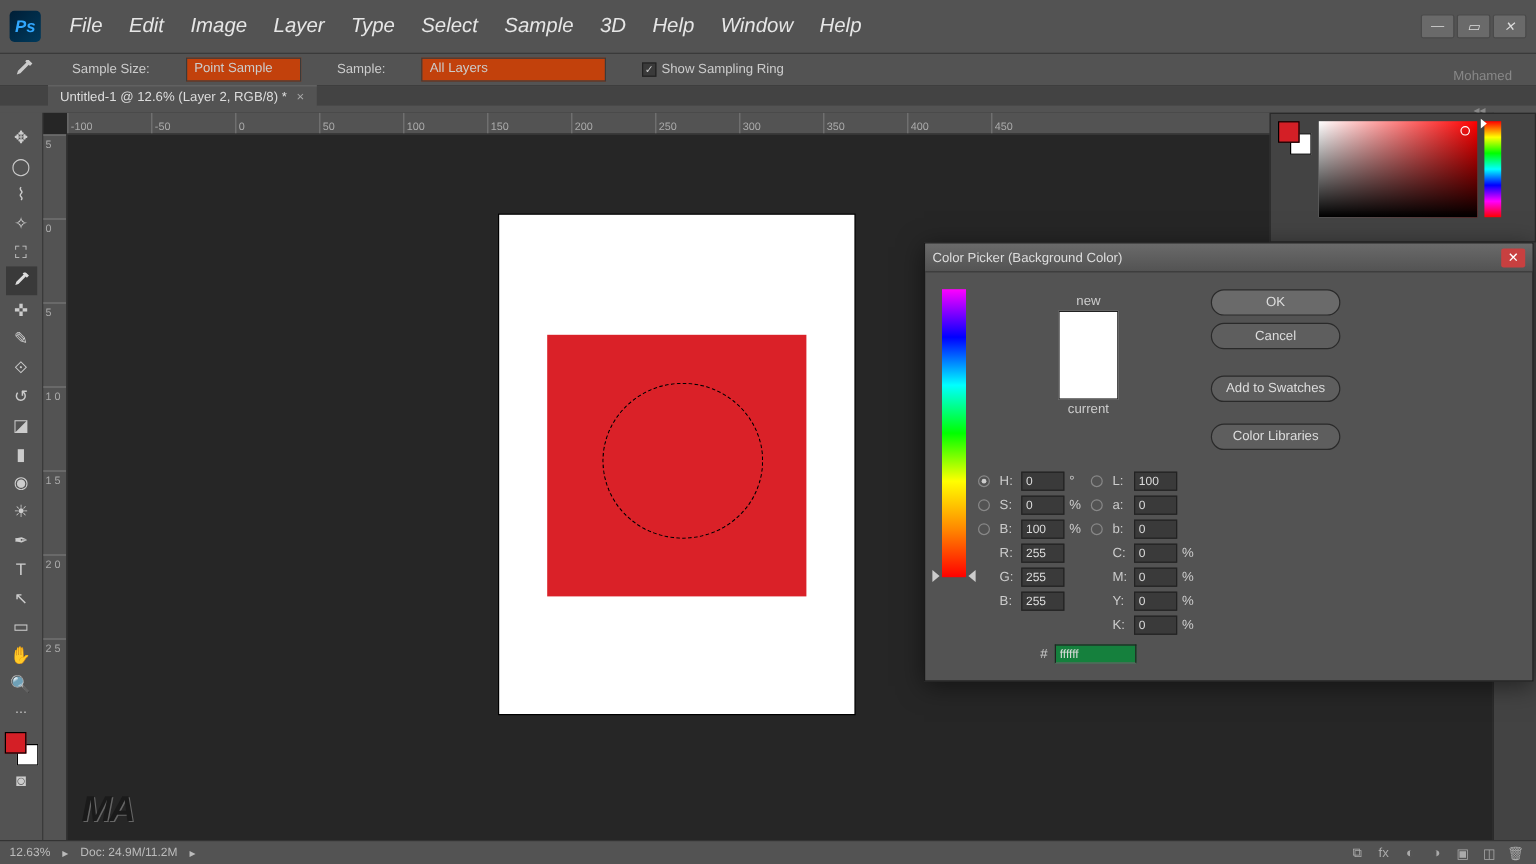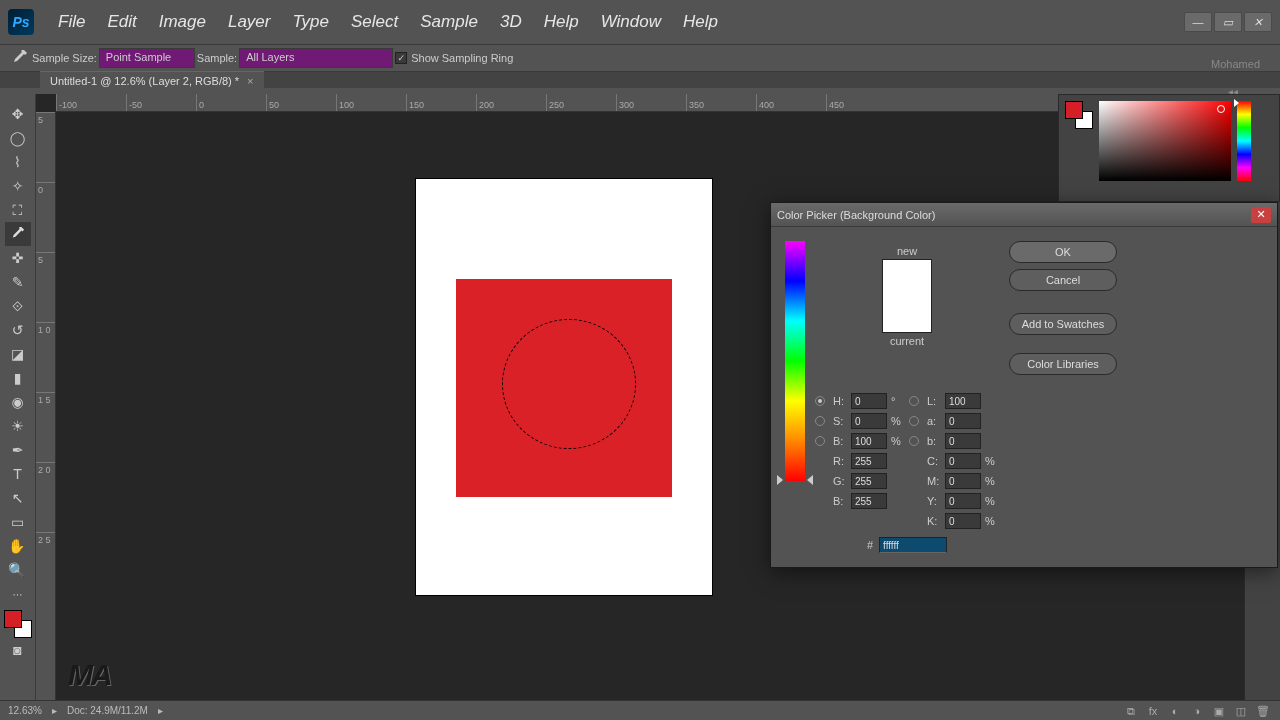--- a/index.html
+++ b/index.html
@@ -7,23 +7,23 @@
 
 
 .titlebar { height: 44px; background: #535353; display: flex; align-items: center; padding: 0 8px; font-style: italic; }
 .ps-logo { width: 26px; height: 26px; background: linear-gradient(135deg,#001e36,#003a5c); border-radius: 4px; display: flex; align-items: center; justify-content: center; color: #31a8ff; font-weight: bold; font-size: 14px; margin-right: 14px; }
 .menu { display: flex; gap: 2px; }
 .menu-item { color: #e6e6e6; font-size: 17px; padding: 6px 10px; cursor: default; }
 .win-controls { margin-left: auto; display: flex; gap: 2px; }
 .win-btn { width: 28px; height: 20px; background: #6a6a6a; border: 1px solid #4a4a4a; color: #ddd; display:flex; align-items:center; justify-content:center; font-size:11px; border-radius:2px; }
 
 
-.options-bar { height: 28px; background: #535353; border-top: 1px solid #3a3a3a; border-bottom: 1px solid #3a3a3a; display: flex; align-items: center; padding: 0 10px; gap: 2px; color: #ccc; font-size: 11px; }
+.options-bar { height: 28px; background: #535353; border-top: 1px solid #3a3a3a; border-bottom: 1px solid #3a3a3a; display: flex; align-items: center; padding: 0 10px; gap: 30px; color: #ccc; font-size: 11px; }
 .opt-icon { width: 20px; height: 20px; display:flex; align-items:center; justify-content:center; }
-.opt-select { background: #701a75; border: 1px solid #3a3a3a; color: #ccc; font-size: 11px; padding: 2px 20px 2px 6px; height: 20px; }
+.opt-select { background: #c2410c; border: 1px solid #3a3a3a; color: #ccc; font-size: 11px; padding: 2px 20px 2px 6px; height: 20px; }
 .checkbox-wrap { display:flex; align-items:center; gap:4px; }
 .checkbox { width:12px; height:12px; background:#3a3a3a; border:1px solid #222; display:flex; align-items:center; justify-content:center; color:#ccc; font-size:9px; }
 .user-label { margin-left:auto; color:#888; font-size:11px; padding-right:10px;margin-top:12px; }
 
 
 .doc-tab-bar { height: 16px; background: #434343; display:flex; align-items:center; padding-left:40px; }
 .doc-tab { background:#535353; color:#ddd; font-size:11px; padding:3px 10px; border-top:1px solid #666; display:flex; align-items:center; gap:8px; }
 .close-x { color:#aaa; font-size:11px; }
 
 
@@ -81,21 +81,21 @@
 .preview-label { color:#ccc; font-size:11px; }
 .preview-box { width:50px; height:74px; border:1px solid #222; background:#fff; }
 .controls-col { display:flex; flex-direction:column; gap:6px; }
 .dlg-btn { width:108px; height:22px; background:#5e5e5e; border:1px solid #2a2a2a; border-radius:12px; color:#ddd; font-size:11px; display:flex; align-items:center; justify-content:center; }
 .dlg-btn.primary { background:#6a6a6a; }
 .fields-grid { display:grid; grid-template-columns: 14px 14px 36px 14px 14px 14px 36px 14px; gap:4px 4px; align-items:center; margin-top:6px; color:#ccc; font-size:11px; }
 .radio { width:10px; height:10px; border:1px solid #888; border-radius:50%; display:flex; align-items:center; justify-content:center; }
 .radio.checked::after { content:''; width:4px; height:4px; background:#ccc; border-radius:50%; }
 .val-input { width:36px; height:16px; background:#3a3a3a; border:1px solid #222; color:#ddd; font-size:10px; padding:0 3px; }
 .hex-row { display:flex; align-items:center; gap:6px; color:#ccc; font-size:11px; margin-top:6px; }
-.hex-input { width:68px; height:16px; background:#0c4a6e; border:1px solid #222; border-bottom:1px solid #666; color:#ddd; font-size:10px; padding:0 3px; }
+.hex-input { width:68px; height:16px; background:#15803d; border:1px solid #222; border-bottom:1px solid #666; color:#ddd; font-size:10px; padding:0 3px; }
 .webcolors { display:flex; align-items:center; gap:6px; color:#ccc; font-size:11px; margin-top:6px; }
 .cb { width:12px; height:12px; border:1px solid #222; background:#3a3a3a; }
 
 
 .status { position:absolute; bottom:0; left:0; right:0; height:20px; background:#535353; display:flex; align-items:center; padding:0 8px; font-size:10px; color:#bbb; gap:10px; border-top:1px solid #333; }
 .layers-icons { position:absolute; right:8px; bottom:2px; display:flex; gap:4px; color:#aaa; font-size:11px; z-index:2; }
 .layers-icons span { width:18px; text-align:center; }
 
 
 .watermark { position:absolute; left:68px; bottom:28px; color:#1a1a1a; font-size:30px; font-weight:bold; font-style:italic; letter-spacing:-2px; text-shadow:1px 1px 0 #666; z-index:3; }

